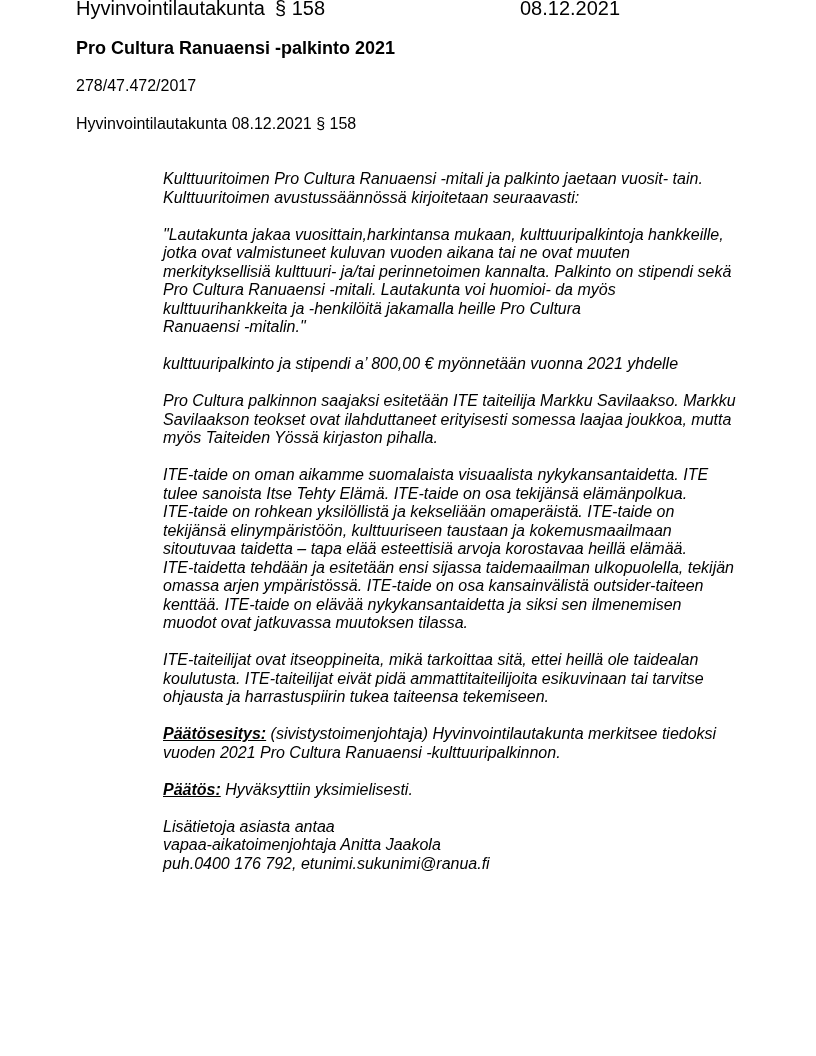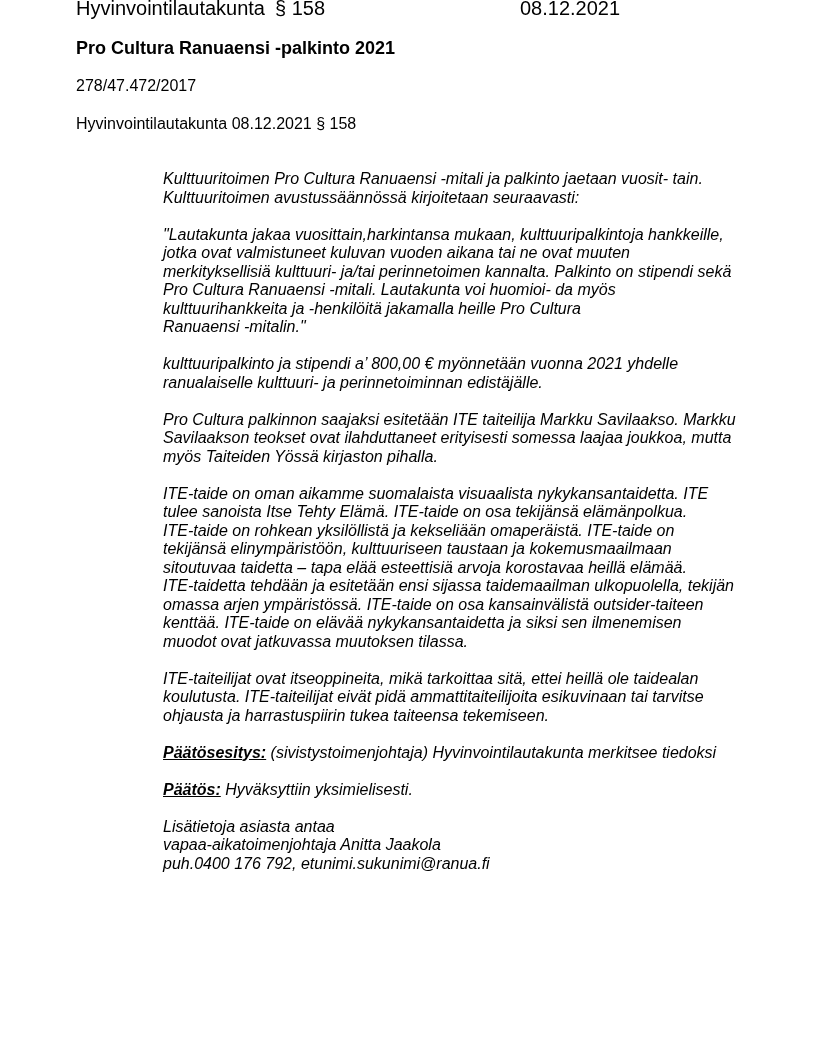--- a/index.html
+++ b/index.html
@@ -41,21 +41,20 @@
   <p>
     <span class="line">"Lautakunta jakaa vuosittain,harkintansa mukaan, kulttuuripalkintoja hankkeille,</span>
     <span class="line">jotka ovat valmistuneet kuluvan vuoden aikana tai ne ovat muuten</span>
     <span class="line">merkityksellisiä kulttuuri- ja/tai perinnetoimen kannalta. Palkinto on stipendi sekä</span>
     <span class="line">Pro Cultura Ranuaensi -mitali. Lautakunta voi huomioi- da myös</span>
     <span class="line">kulttuurihankkeita ja -henkilöitä jakamalla heille Pro Cultura</span>
     <span class="line">Ranuaensi -mitalin."</span>
   </p>
   <p>
     <span class="line">kulttuuripalkinto ja stipendi a’ 800,00 € myönnetään vuonna 2021 yhdelle</span>
-    <span class="line">ranualaiselle kulttuuri- ja perinnetoiminnan edistäjälle.</span>
   </p>
   <p>
     <span class="line">Pro Cultura palkinnon saajaksi esitetään ITE taiteilija Markku Savilaakso. Markku</span>
     <span class="line">Savilaakson teokset ovat ilahduttaneet erityisesti somessa laajaa joukkoa, mutta</span>
     <span class="line">myös Taiteiden Yössä kirjaston pihalla.</span>
   </p>
   <p>
     <span class="line">ITE-taide on oman aikamme suomalaista visuaalista nykykansantaidetta. ITE</span>
     <span class="line">tulee sanoista Itse Tehty Elämä. ITE-taide on osa tekijänsä elämänpolkua.</span>
     <span class="line">ITE-taide on rohkean yksilöllistä ja kekseliään omaperäistä. ITE-taide on</span>
@@ -66,20 +65,21 @@
     <span class="line">kenttää. ITE-taide on elävää nykykansantaidetta ja siksi sen ilmenemisen</span>
     <span class="line">muodot ovat jatkuvassa muutoksen tilassa.</span>
   </p>
   <p>
     <span class="line">ITE-taiteilijat ovat itseoppineita, mikä tarkoittaa sitä, ettei heillä ole taidealan</span>
     <span class="line">koulutusta. ITE-taiteilijat eivät pidä ammattitaiteilijoita esikuvinaan tai tarvitse</span>
     <span class="line">ohjausta ja harrastuspiirin tukea taiteensa tekemiseen.</span>
   </p>
   <p>
     <span class="line"><span class="label">Päätösesitys:</span><span> (sivistystoimenjohtaja) Hyvinvointilautakunta merkitsee tiedoksi</span></span>
+    <span class="line">vuoden 2021 Pro Cultura Ranuaensi -kulttuuripalkinnon.</span>
   </p>
   <p>
     <span class="line"><span class="label">Päätös:</span><span> Hyväksyttiin yksimielisesti.</span></span>
   </p>
   <p>
     <span class="line">Lisätietoja asiasta antaa</span>
     <span class="line">vapaa-aikatoimenjohtaja Anitta Jaakola</span>
     <span class="line">puh.0400 176 792, etunimi.sukunimi@ranua.fi</span>
   </p>
 </div>

